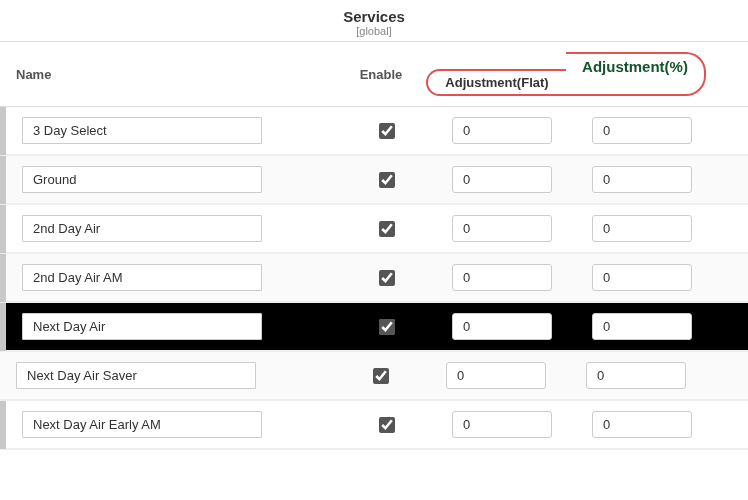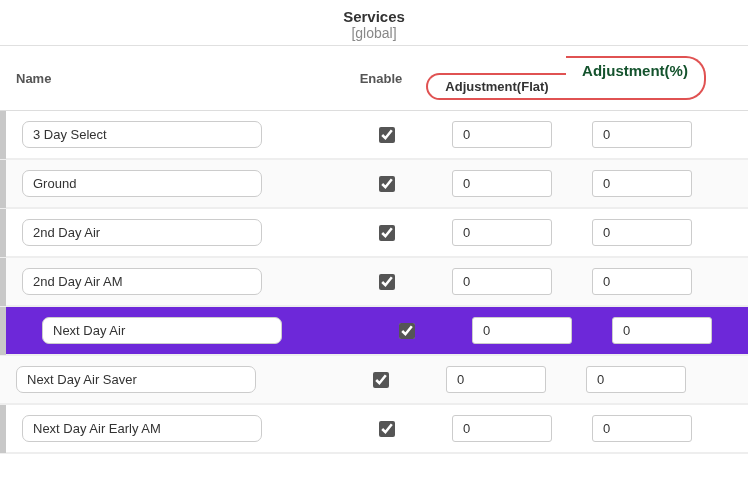--- a/index.html
+++ b/index.html
@@ -18,21 +18,21 @@
       border-bottom: 1px solid #e0e0e0;
     }
 
     .header-title {
       font-size: 15px;
       font-weight: bold;
       color: #333;
     }
 
     .header-sub {
-      font-size: 14px;
+      font-size: 11px;
       color: #888;
     }
 
     .table-header {
       display: flex;
       align-items: center;
       padding: 10px 16px;
       background: #fff;
       border-bottom: 1px solid #ddd;
     }
@@ -93,21 +93,21 @@
       background: #fafafa;
     }
 
     .service-name-col {
       flex: 0 0 320px;
     }
 
     .service-name-input {
       width: 240px;
       border: 1px solid #ccc;
-      border-radius: 7px;
+      border-radius: 1px;
       padding: 5px 10px;
       font-size: 13px;
       color: #333;
       background: #fff;
     }
 
     .enable-col {
       flex: 0 0 90px;
       display: flex;
       justify-content: center;
@@ -220,21 +220,21 @@
           <div class="flat-col">
             <input type="text" class="adj-input" value="0" style="">
           </div>
           <div class="pct-col">
             <input type="text" class="adj-input" value="0" style="">
           </div>
         </div>
       </div>
       <div style="display: flex; border-bottom: 1px solid rgb(238, 238, 238);">
         <div style="width: 6px; background: rgb(200, 200, 200);"></div>
-        <div class="service-row" style="flex: 1 1 0%; background: #6d28d9; justify-content: flex-end;">
+        <div class="service-row" style="flex: 1 1 0%; background: #000000;">
           <div class="service-name-col"><input type="text" class="service-name-input" value="Next Day Air" style=""></div>
           <div class="enable-col">
             <input type="checkbox" class="enable-checkbox" checked="" style="">
           </div>
           <div class="flat-col">
             <input type="text" class="adj-input" value="0" style="">
           </div>
           <div class="pct-col">
             <input type="text" class="adj-input" value="0" style="">
           </div>

